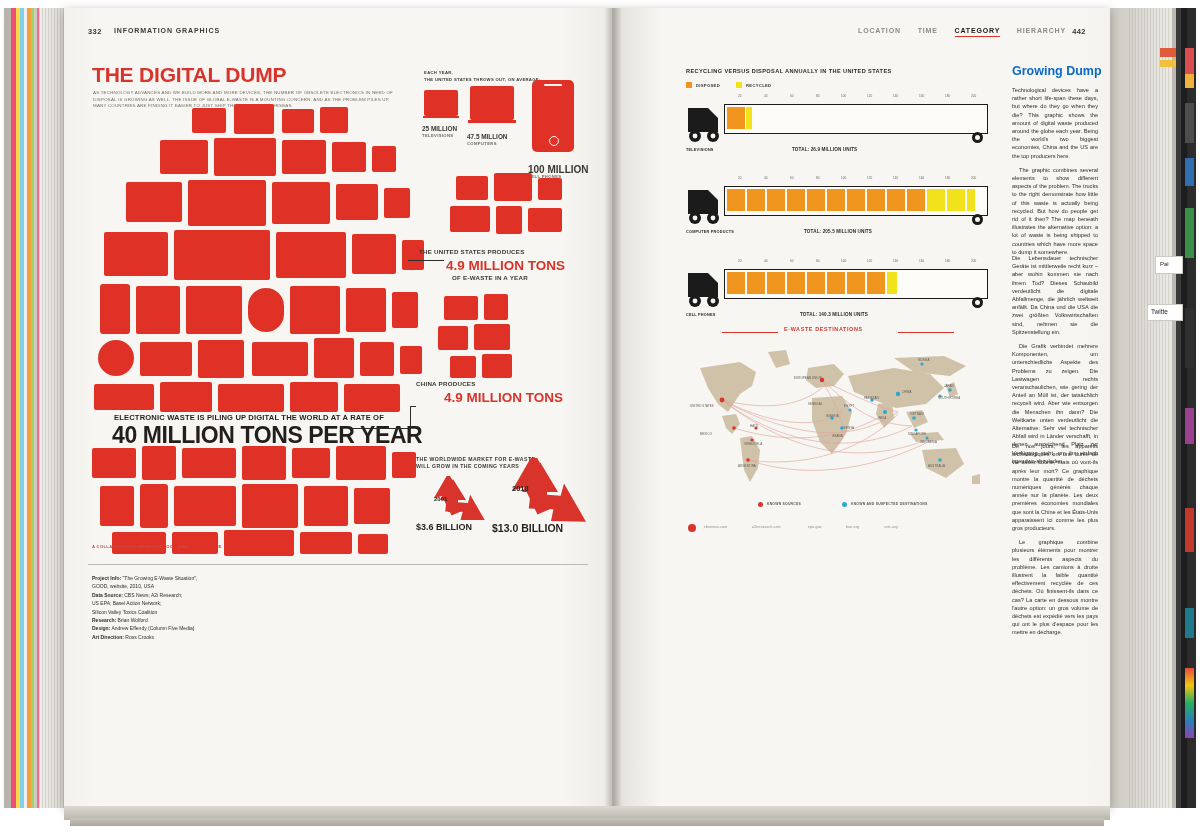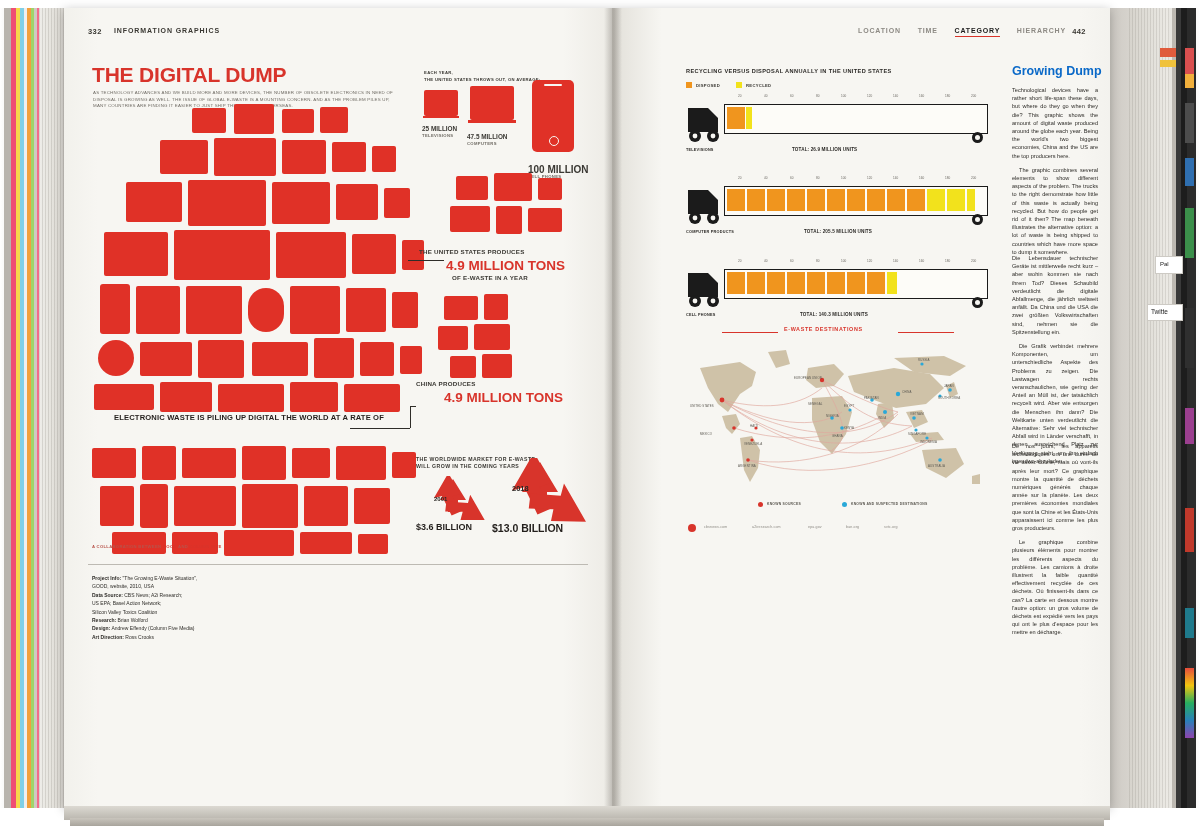--- a/index.html
+++ b/index.html
@@ -200,20 +200,21 @@
         <div class="redbox" style="left:290px;top:480px;width:36px;height:36px;border-radius:2px;"></div>
 
         <div class="redbox" style="left:48px;top:524px;width:54px;height:22px;border-radius:2px;"></div>
         <div class="redbox" style="left:108px;top:524px;width:46px;height:22px;border-radius:2px;"></div>
         <div class="redbox" style="left:160px;top:522px;width:70px;height:26px;border-radius:2px;"></div>
         <div class="redbox" style="left:236px;top:524px;width:52px;height:22px;border-radius:2px;"></div>
         <div class="redbox" style="left:294px;top:526px;width:30px;height:20px;border-radius:2px;"></div>
       </div>
 
       <div class="bigstat" style="left:50px;top:405px;font-size:7.6px;letter-spacing:.02em;">ELECTRONIC WASTE IS PILING UP DIGITAL THE WORLD AT A RATE OF</div>
+      <div class="bigstat" style="left:48px;top:414px;font-size:23px;letter-spacing:-.4px;">40 MILLION TONS PER YEAR</div>
 
       <div class="lbl lbl-sm" style="left:360px;top:62px;width:150px;white-space:pre-line;line-height:6.5px;">EACH YEAR,
 THE UNITED STATES THROWS OUT, ON AVERAGE:</div>
 
       <div class="redbox" style="left:360px;top:82px;width:34px;height:26px;border-radius:2px;"></div>
       <div class="redbox" style="left:359px;top:108px;width:36px;height:2px;"></div>
       <div class="lbl" style="left:358px;top:117px;font-size:6.4px;">25 MILLION</div>
       <div class="lbl lbl-sm" style="left:358px;top:125px;color:#6f6b64;">TELEVISIONS</div>
 
       <div class="redbox" style="left:406px;top:78px;width:44px;height:34px;border-radius:2px;"></div>

